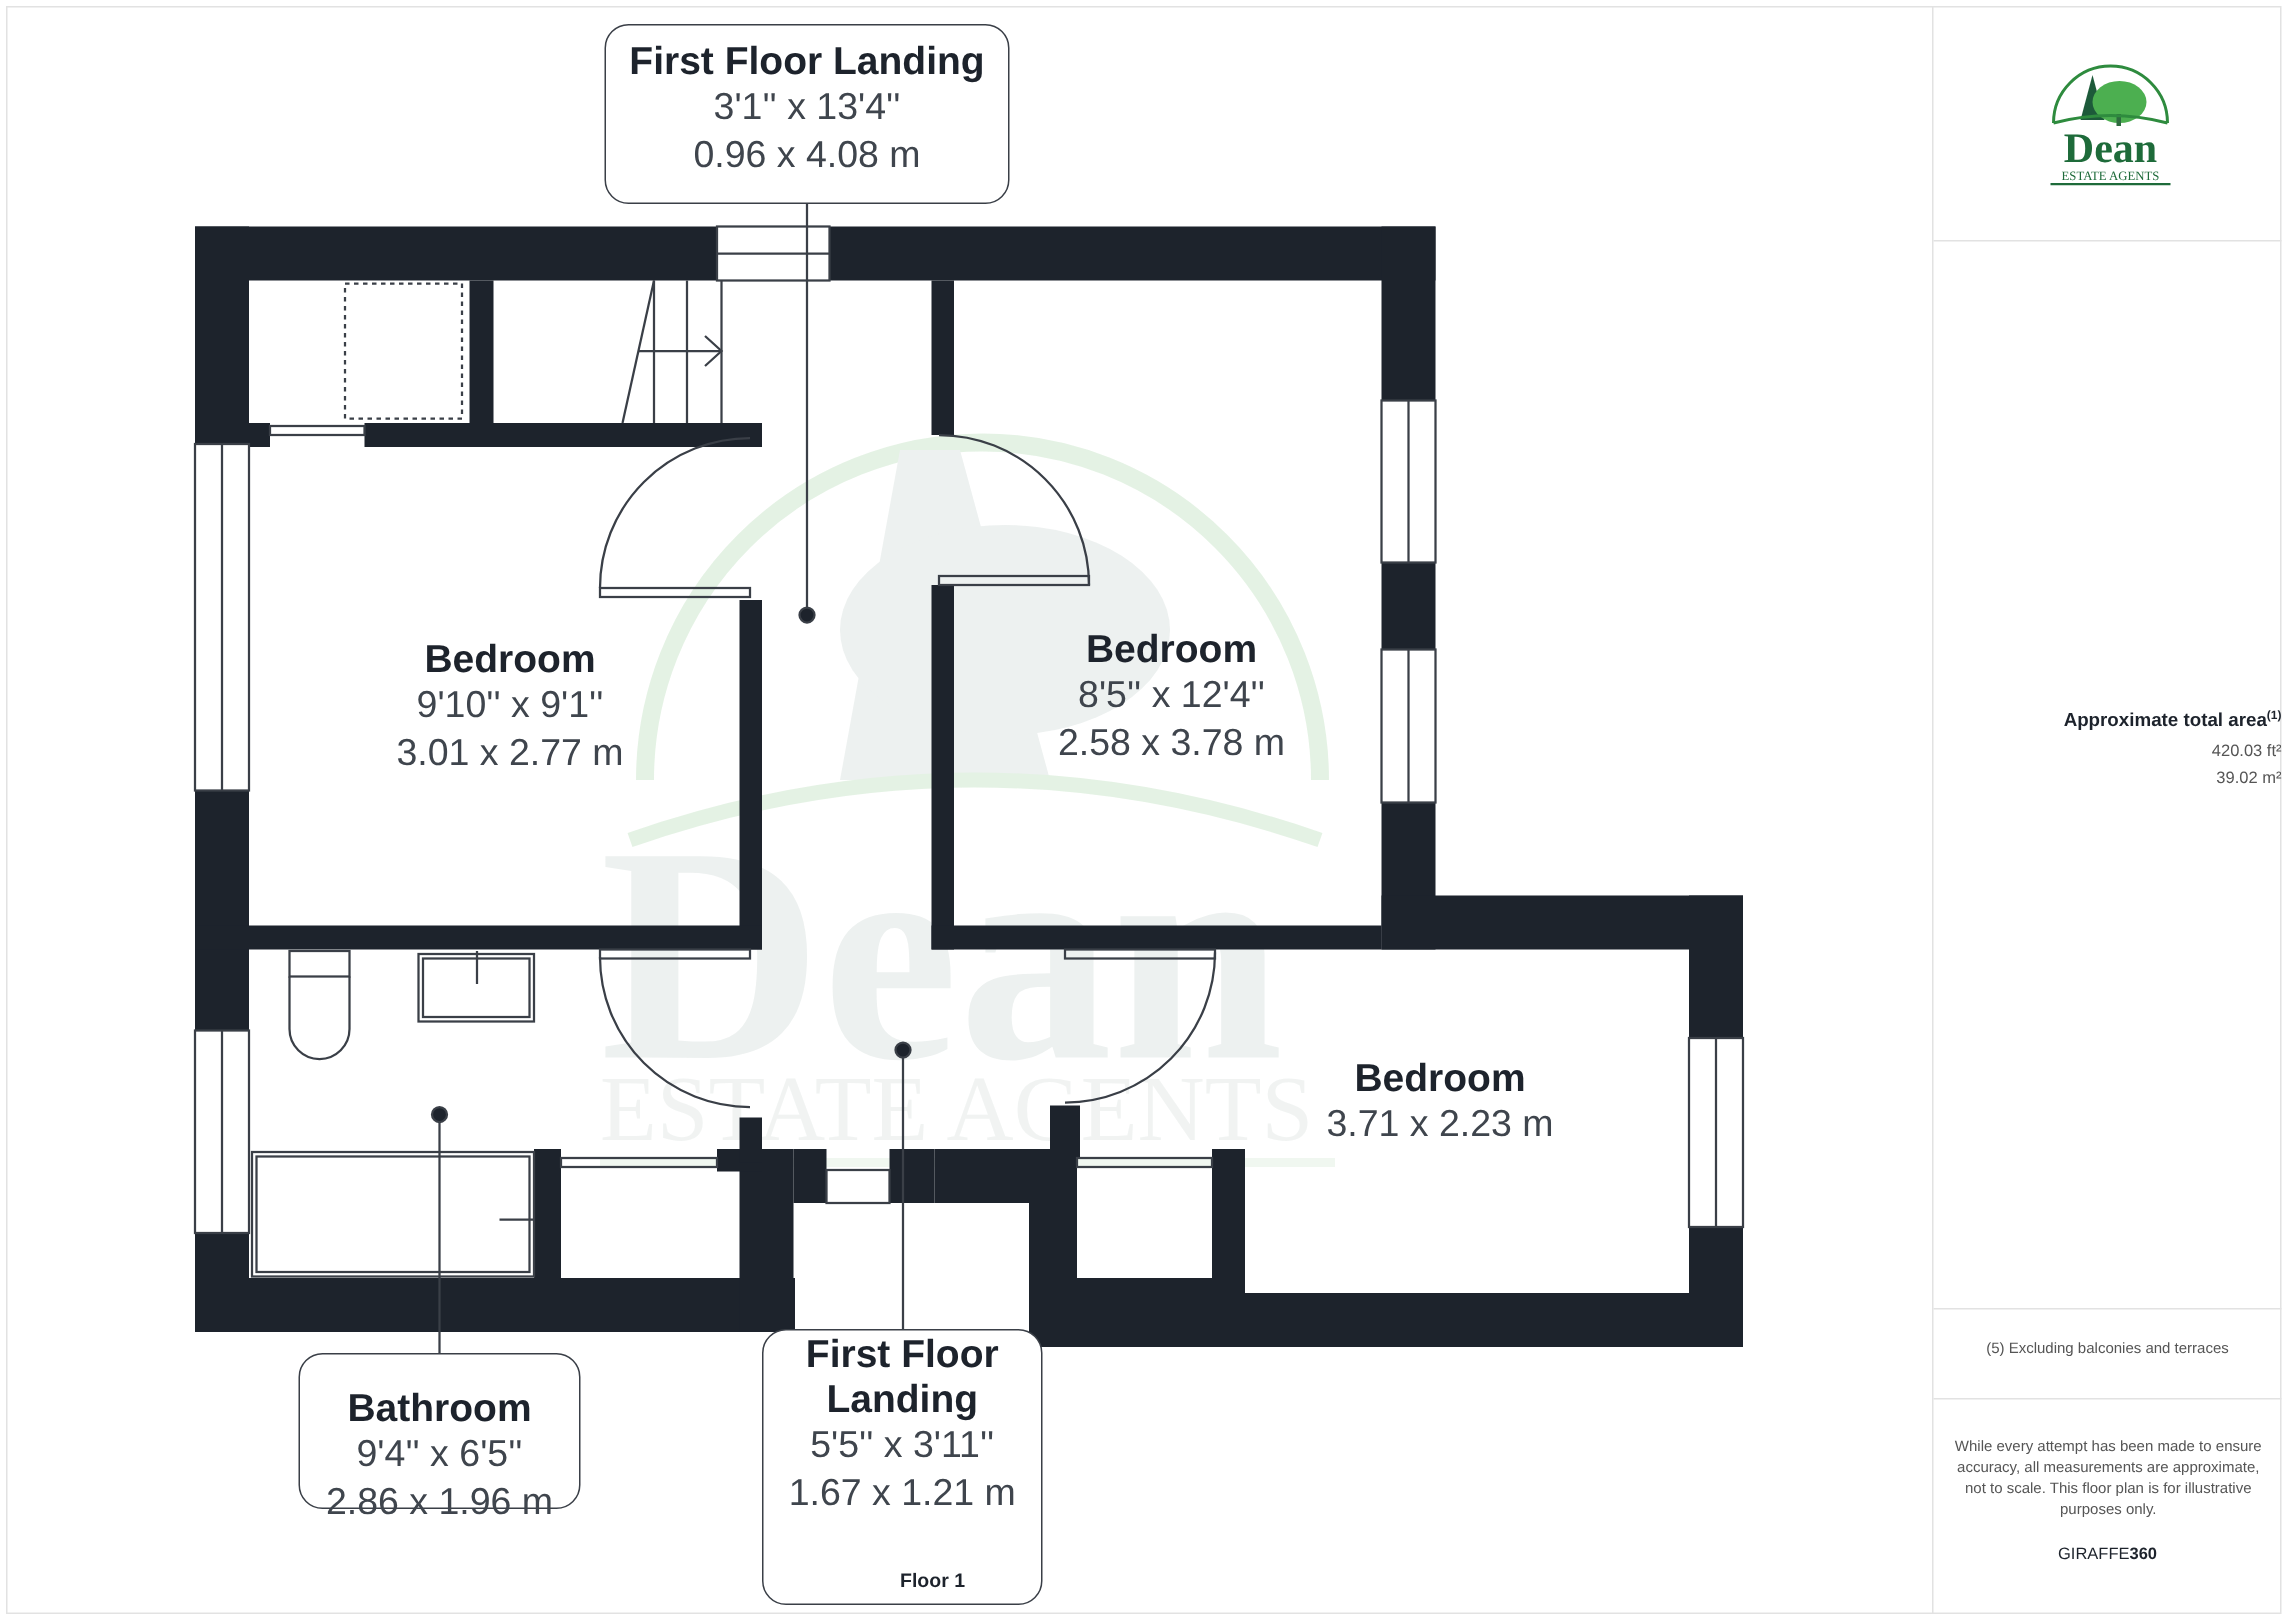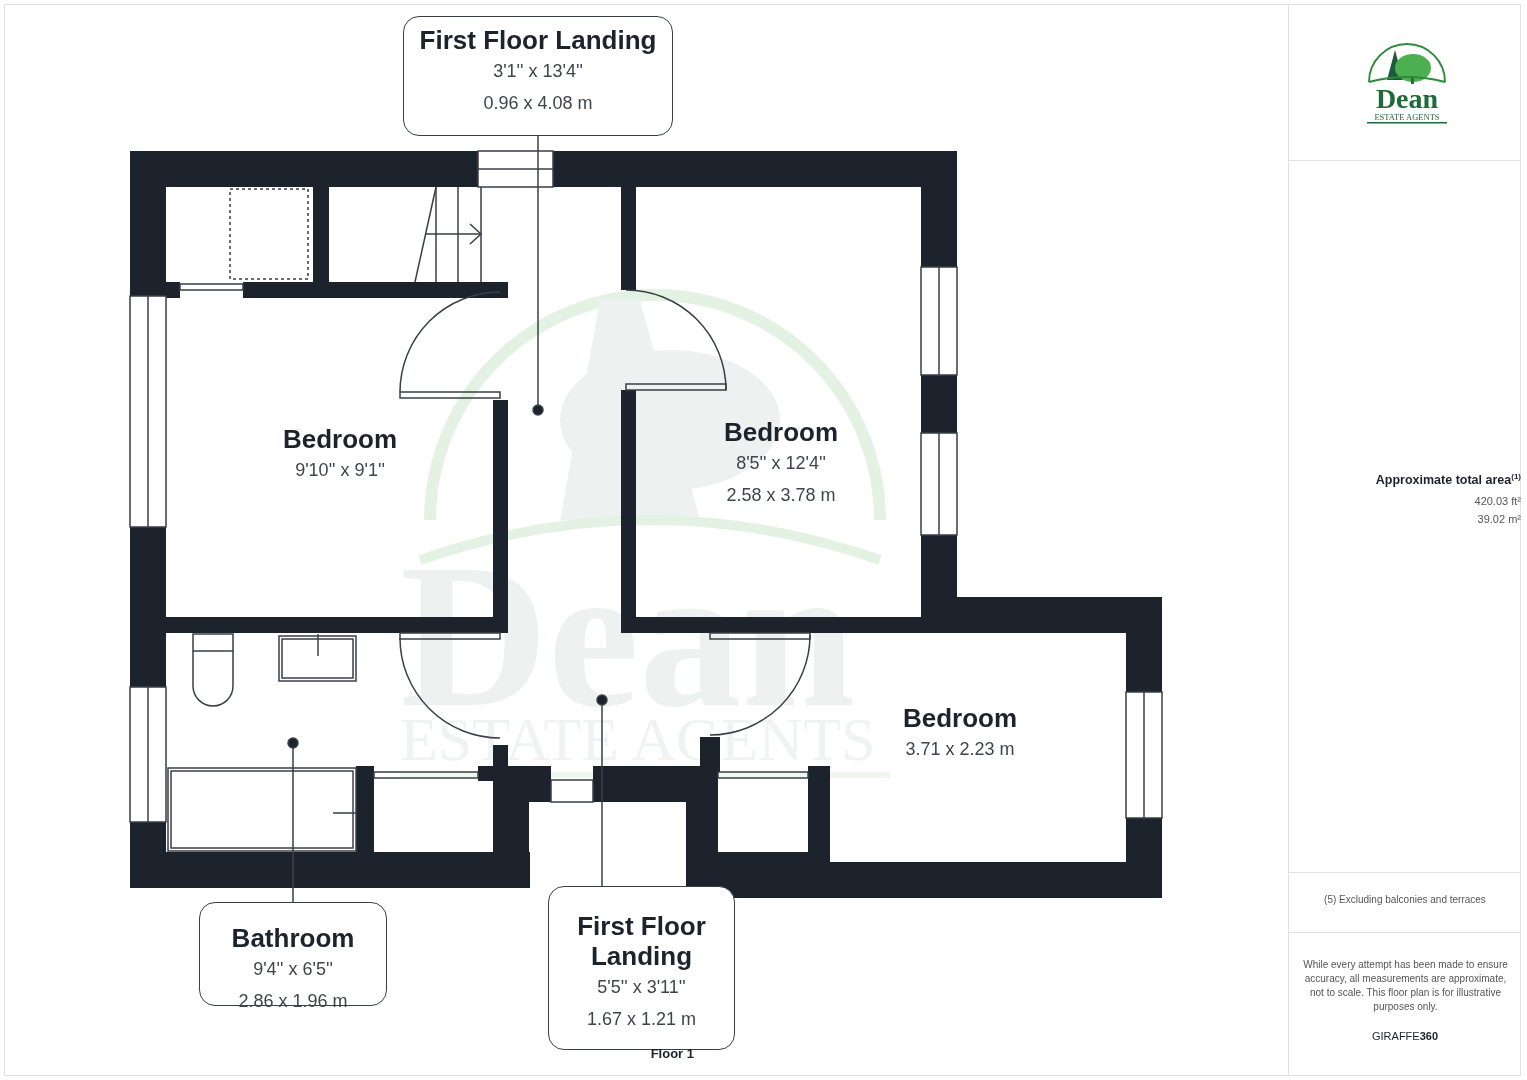--- a/index.html
+++ b/index.html
@@ -14,22 +14,22 @@
   .area-val { font-size:11px; color:#555; margin-top:8px; }
   .area-val2 { font-size:11px; color:#555; margin-top:6px; }
   .footnote { position:absolute; left:0; width:100%; top:890px; text-align:center; font-size:10px; color:#555; }
   .disclaimer { position:absolute; left:14px; width:205px; top:954px; text-align:center; font-size:10px; line-height:14px; color:#555; }
   .brand { position:absolute; left:0; width:100%; top:1026px; text-align:center; font-size:11px; color:#1d232c; }
   .brand b { font-weight:bold; }
   svg.plan { position:absolute; left:0; top:0; }
   .label { position:absolute; background:#fff; border:1.5px solid #3a3f47; border-radius:16px; text-align:center; color:#1d232c; box-sizing:border-box; }
   .room-text { position:absolute; text-align:center; color:#1d232c; }
   .rname { font-weight:bold; font-size:26px; line-height:30px; }
-  .rdim { font-size:18px; color:#3f454d; line-height:32px; }
-  .floor-label { position:absolute; left:600px; top:1046px; width:94px; text-align:right; font-size:13px; font-weight:bold; color:#1d232c; }
+  .rdim { font-size:25px; color:#3f454d; line-height:32px; }
+  .floor-label { position:absolute; left:600px; top:1046px; width:94px; text-align:left; font-size:13px; font-weight:bold; color:#1d232c; }
 </style>
 </head>
 <body>
 
 <div class="frame"></div>
 
 <svg class="plan" width="1290" height="1080" viewBox="0 0 1290 1080">
 
   <g opacity="0.55">
     <path d="M430 520 A225 225 0 0 1 880 520" fill="none" stroke="#cfe8cf" stroke-width="12"></path>
@@ -158,40 +158,41 @@
 
 <div class="label" style="left:403px; top:16px; width:270px; height:120px; padding-top:8px;">
   <div class="rname">First Floor Landing</div>
   <div class="rdim">3'1'' x 13'4''</div>
   <div class="rdim">0.96 x 4.08 m</div>
 </div>
 
 <div class="room-text" style="left:220px; top:424px; width:240px;">
   <div class="rname">Bedroom</div>
   <div class="rdim">9'10'' x 9'1''</div>
+  <div class="rdim">3.01 x 2.77 m</div>
 </div>
 
 <div class="room-text" style="left:661px; top:417px; width:240px;">
   <div class="rname">Bedroom</div>
   <div class="rdim">8'5'' x 12'4''</div>
   <div class="rdim">2.58 x 3.78 m</div>
 </div>
 
 <div class="room-text" style="left:840px; top:703px; width:240px;">
   <div class="rname">Bedroom</div>
   <div class="rdim">3.71 x 2.23 m</div>
 </div>
 
 <div class="label" style="left:199px; top:902px; width:188px; height:104px; padding-top:20px;">
   <div class="rname">Bathroom</div>
   <div class="rdim">9'4'' x 6'5''</div>
   <div class="rdim">2.86 x 1.96 m</div>
 </div>
 
-<div class="label" style="left:508px; top:886px; width:187px; height:164px; padding-top:24px;margin-left:40px;">
+<div class="label" style="left:508px; top:886px; width:187px; height:184px; padding-top:0;">
   <div class="rname">First Floor</div>
   <div class="rname">Landing</div>
   <div class="rdim">5'5'' x 3'11''</div>
   <div class="rdim">1.67 x 1.21 m</div>
 </div>
 
 <div class="floor-label">Floor 1</div>
 
 <div class="sidebar">
   <div class="logo">

